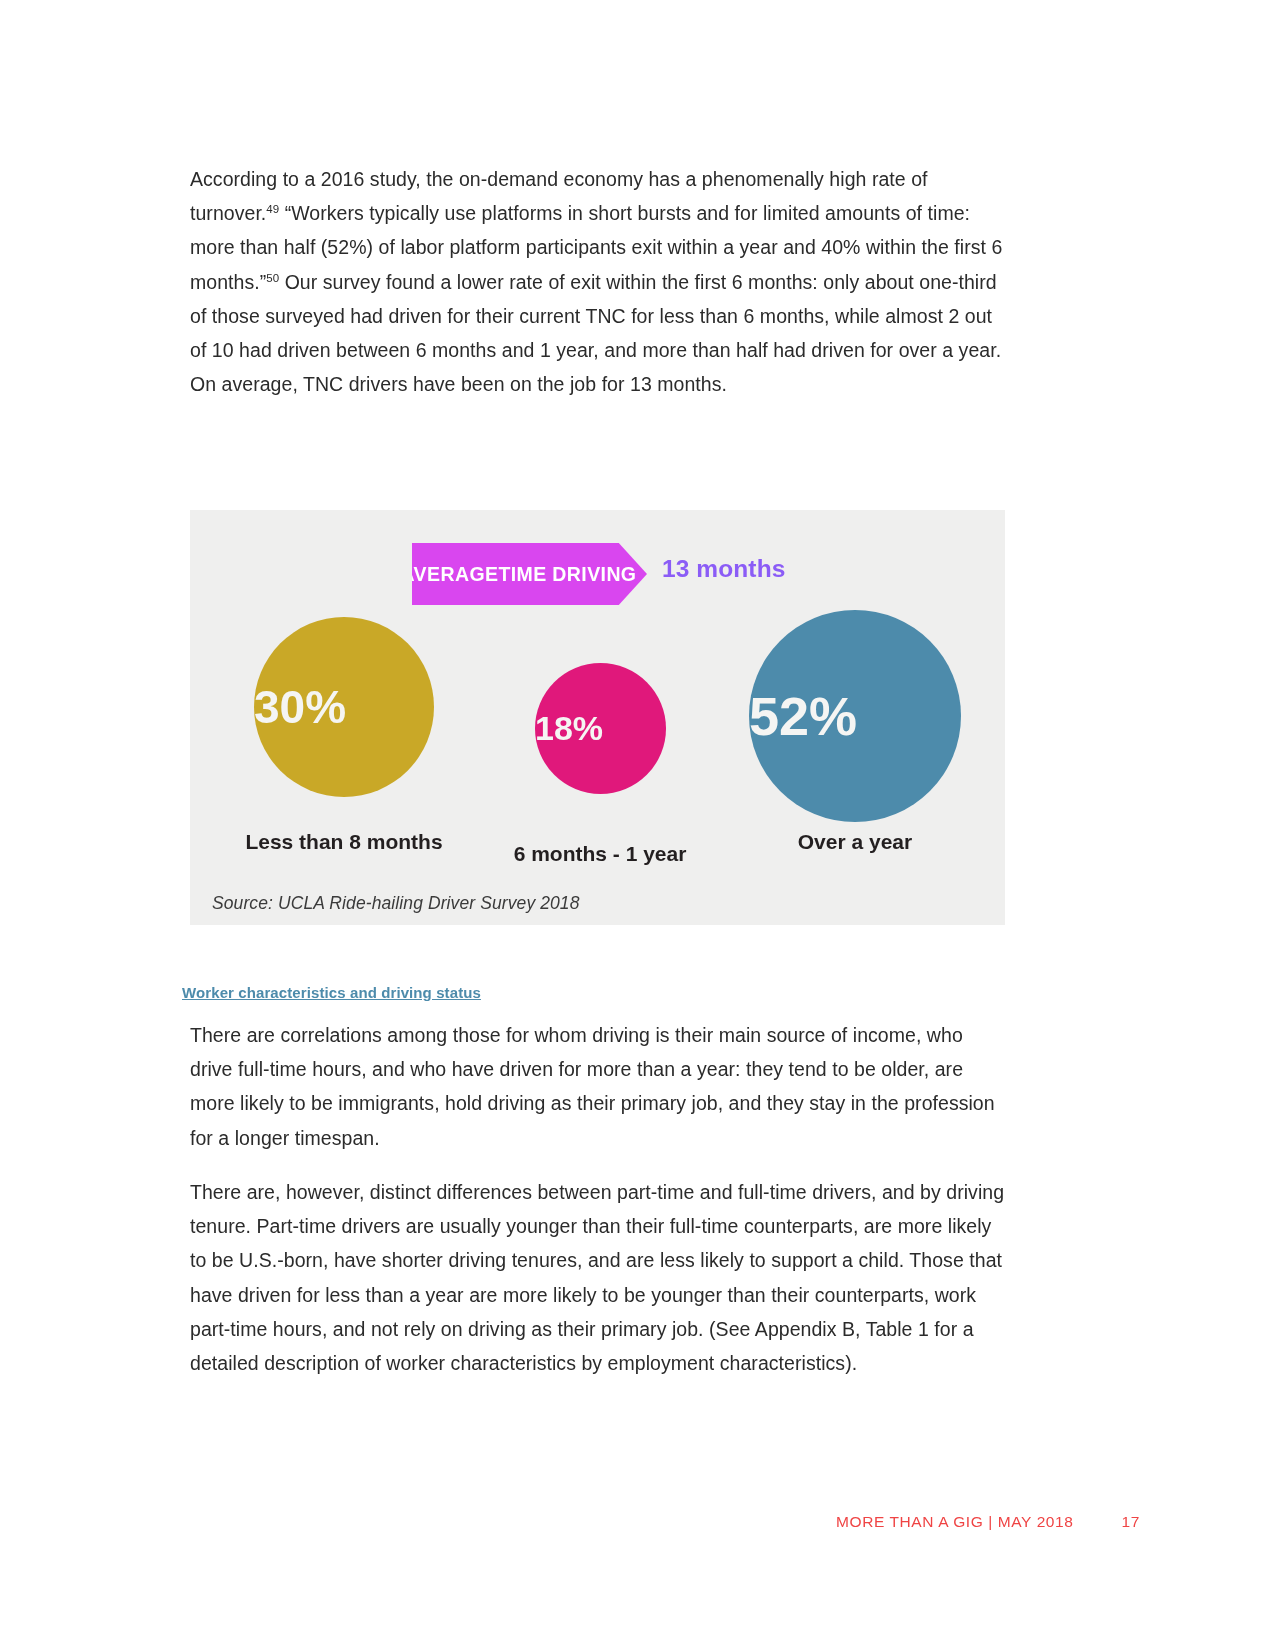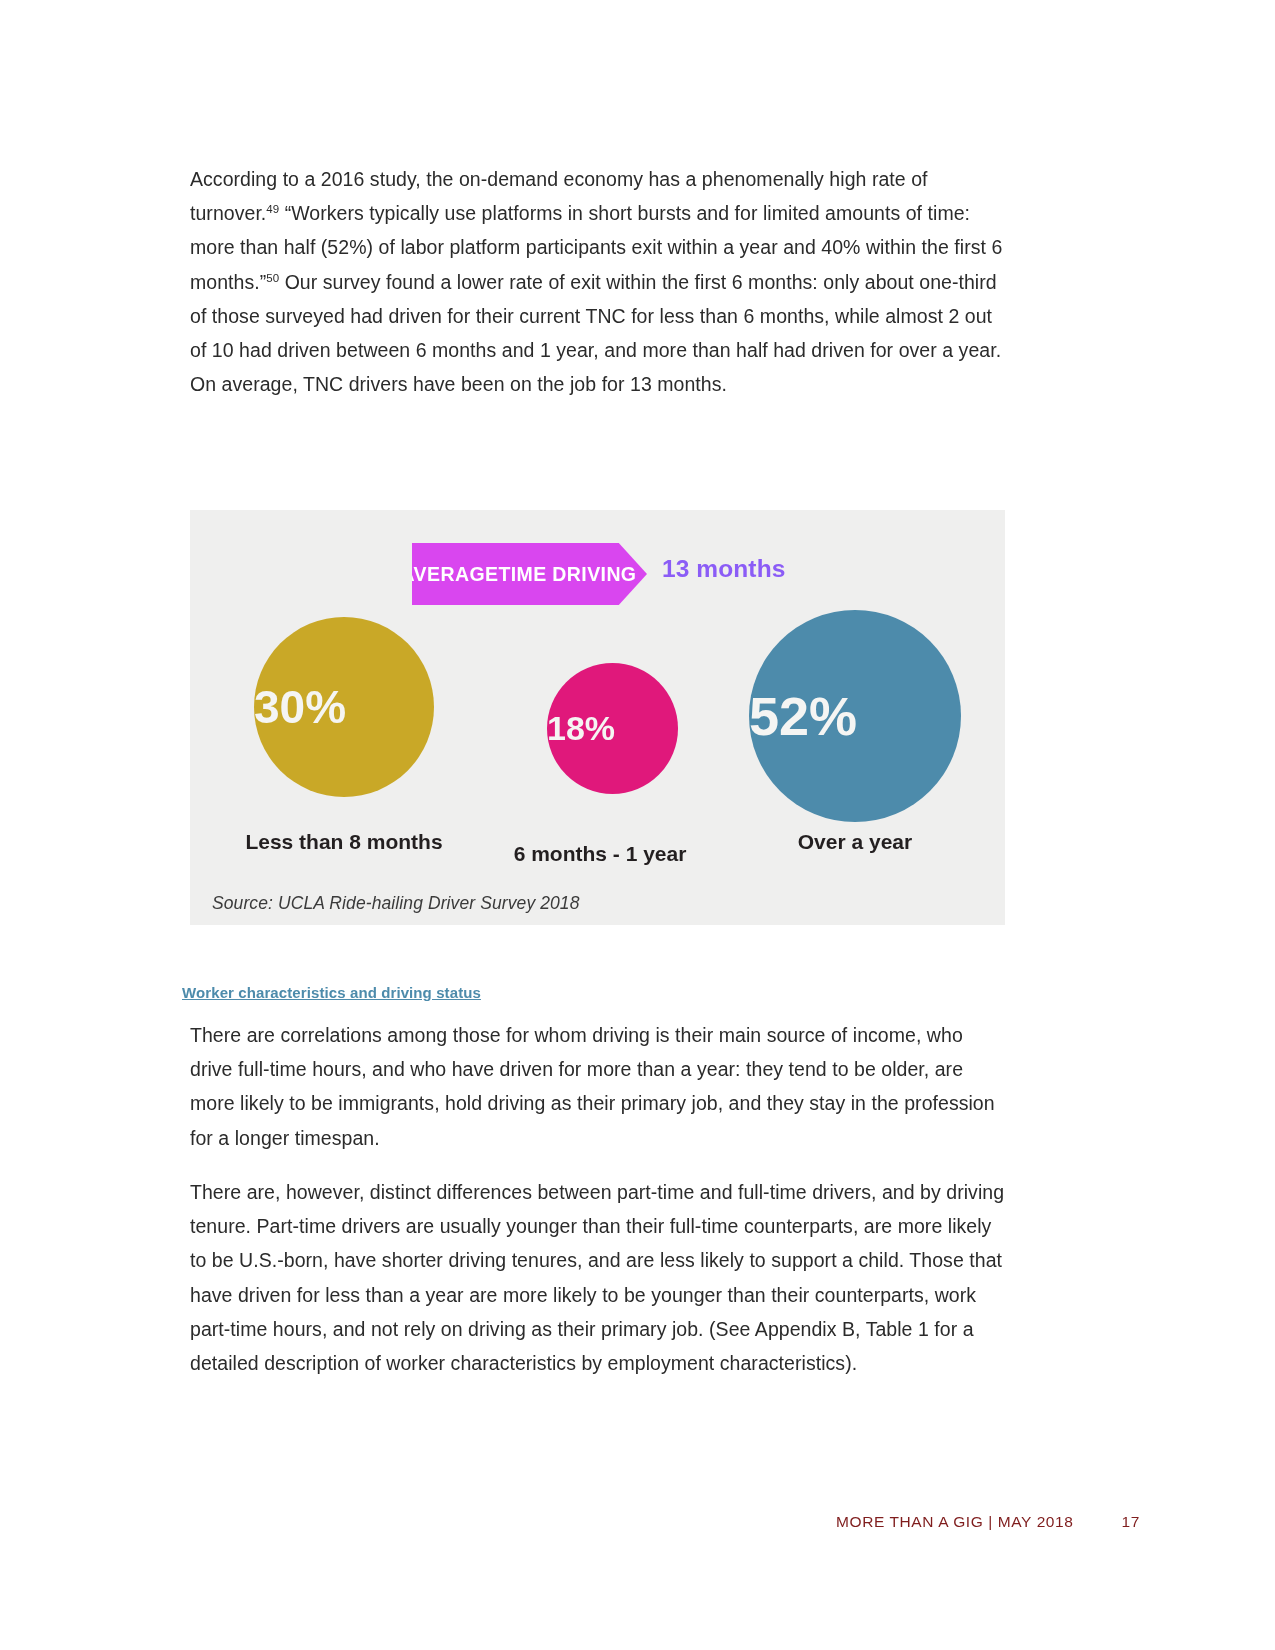--- a/index.html
+++ b/index.html
@@ -120,21 +120,21 @@
   }
   .circle-0 {
     left: 64px;
     top: 107px;
     width: 180px;
     height: 180px;
     background: #c9a827;
     font-size: 46px;
   }
   .circle-1 {
-    left: 357px;
+    left: 345px;
     top: 153px;
     width: 131px;
     height: 131px;
     background: #e0187b;
     font-size: 34px;
   }
   .circle-2 {
     left: 559px;
     top: 100px;
     width: 212px;
@@ -189,21 +189,21 @@
   
   .footer {
     position: absolute;
     top: 1513px;
     left: 190px;
     width: 950px;
     display: flex;
     justify-content: flex-end;
     align-items: baseline;
     font-size: 15.5px;
-    color: #7f1d1d;
+    color: #ef4444;
     letter-spacing: 0.6px;
   }
   .footer-label { margin-right: 48px; }
   .footer-page  { font-size: 15.5px; }
 </style>
 </head>
 <body>
 
 <div class="page">
 

